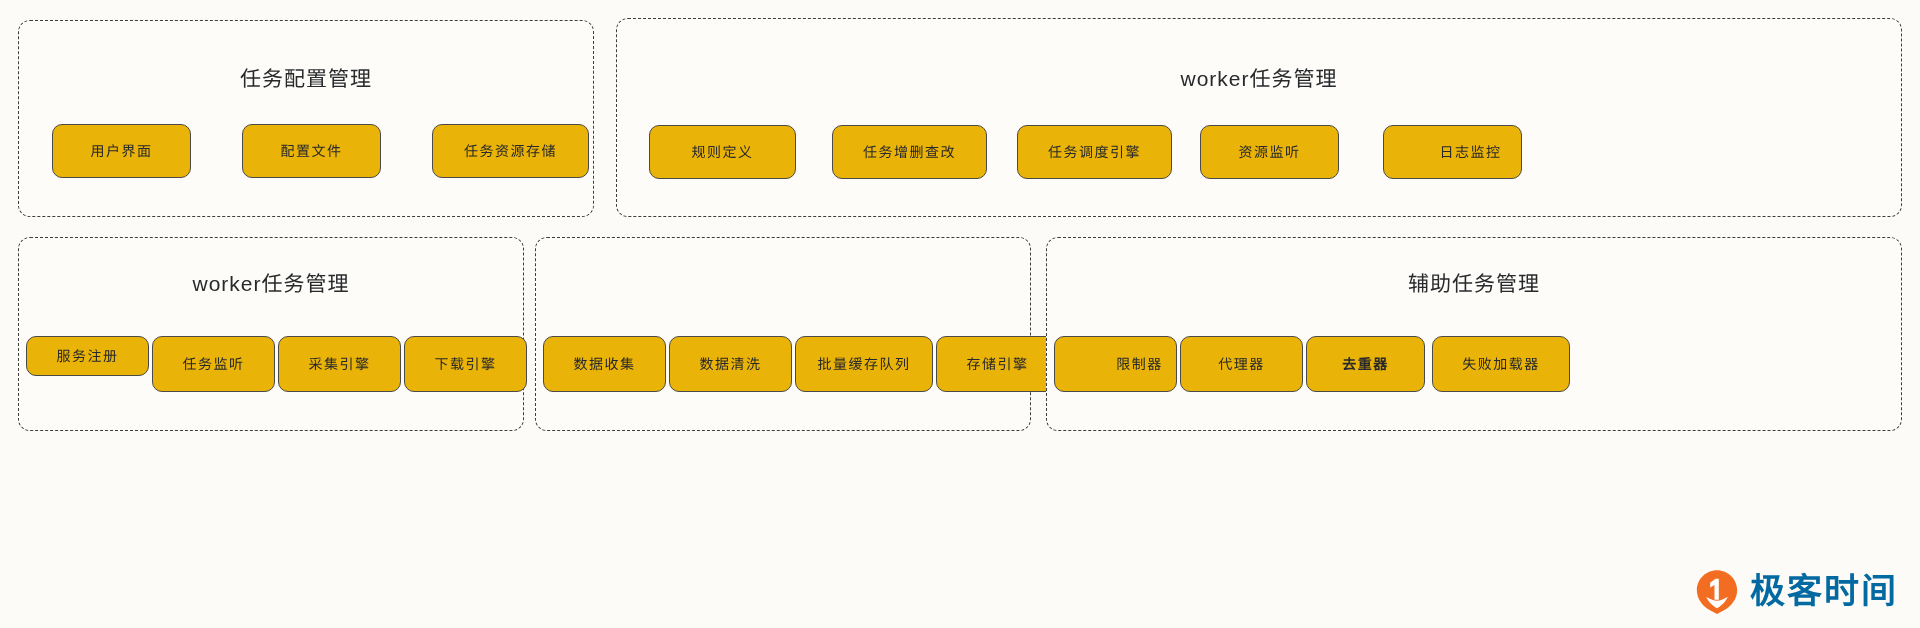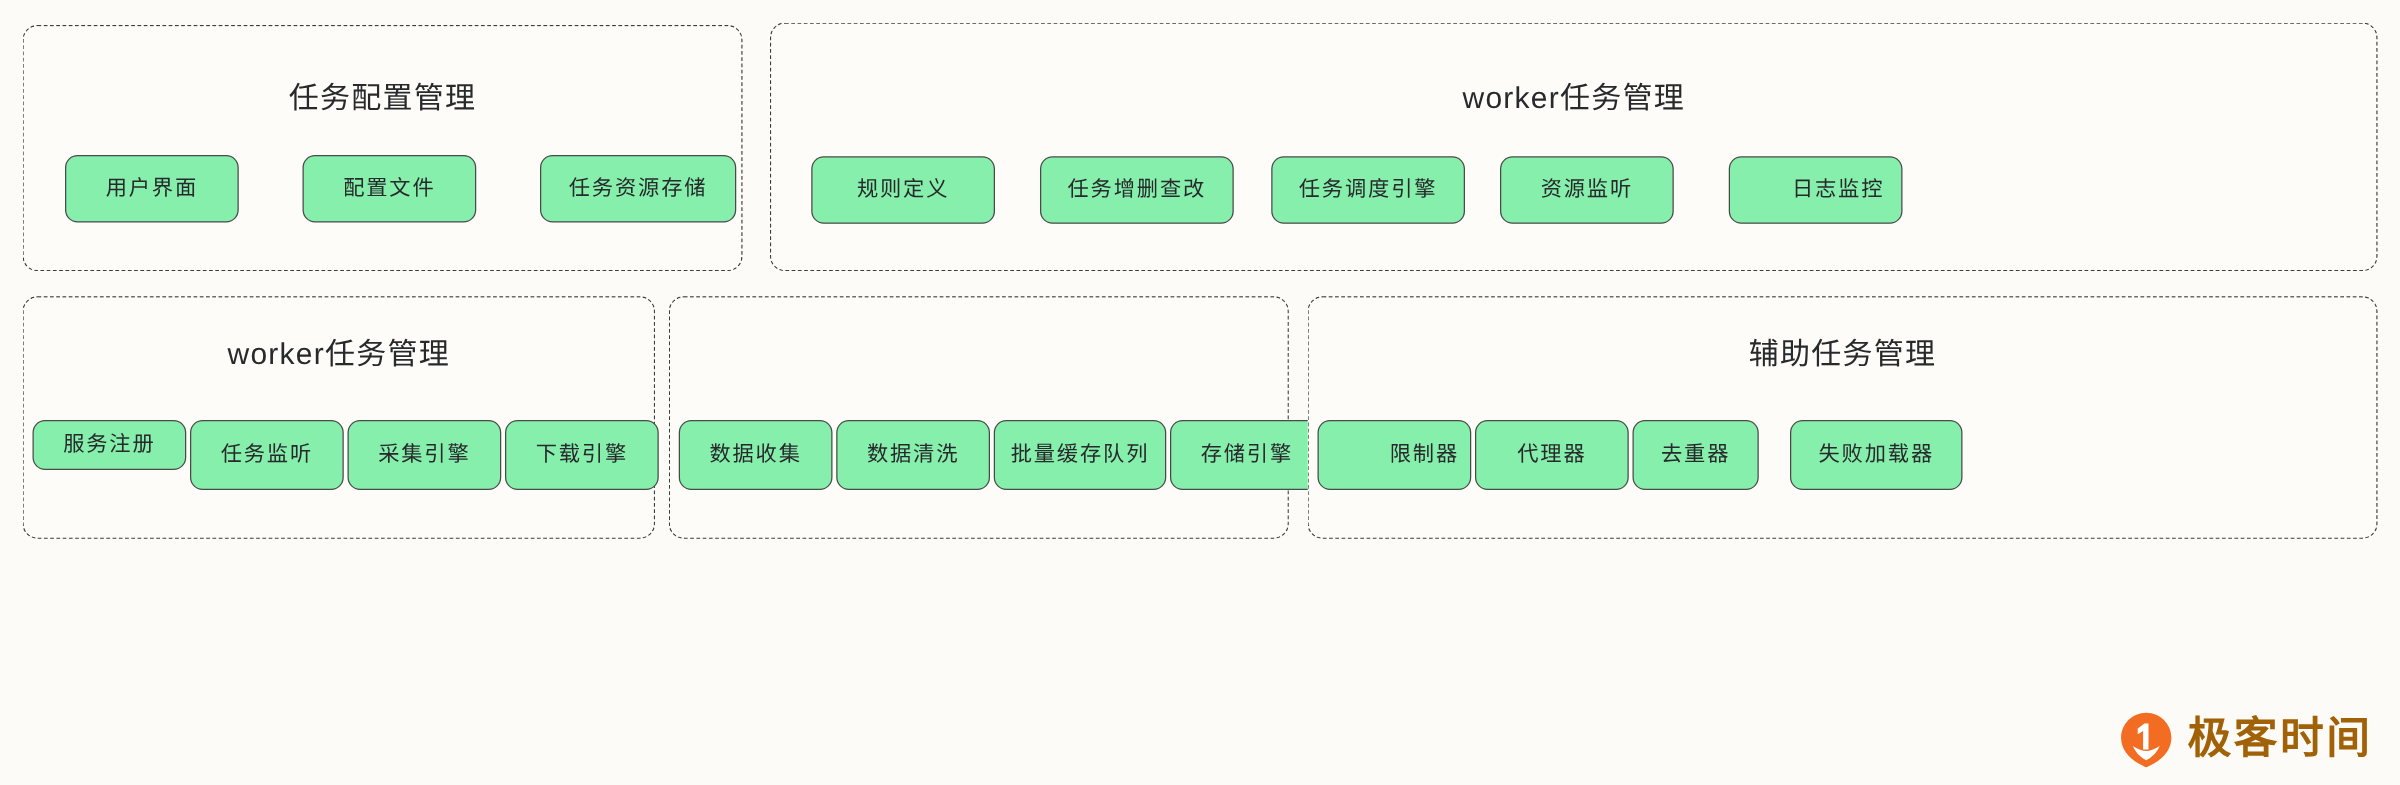--- a/index.html
+++ b/index.html
@@ -30,38 +30,38 @@
     border: 1.6px dashed #3d3d3d;
     border-radius: 12px;
     background: #fdfcf9;
   }
 
   .group-title {
     position: absolute;
     left: 0;
     right: 0;
     text-align: center;
-    font-size: 24px;
+    font-size: 21px;
     line-height: 28px;
     letter-spacing: 1px;
     color: #27292b;
     white-space: nowrap;
   }
 
   
   .node {
     position: absolute;
     box-sizing: border-box;
-    background: #86efac;
+    background: #eab308;
     border: 1.5px solid #4a4a4a;
     border-radius: 10px;
     display: flex;
     align-items: center;
     justify-content: center;
-    font-size: 17px;
+    font-size: 14px;
     line-height: 24px;
     letter-spacing: 1.5px;
     color: #27292b;
     white-space: nowrap;
   }
 
   
   #watermark {
     position: absolute;
     right: 22px;
@@ -73,21 +73,21 @@
   #watermark .logo-mark {
     width: 46px;
     height: 46px;
     flex: 0 0 46px;
   }
   #watermark .logo-text {
     font-size: 35px;
     line-height: 40px;
     font-weight: bold;
     letter-spacing: 2px;
-    color: #a16207;
+    color: #0369a1;
   }
 </style>
 </head>
 <body>
 
 <div id="canvas">
 
   <div class="group" style="left:18px; top:20px; width:576px; height:197px;">
     <div class="group-title" style="top:44px;">任务配置管理</div>
 
@@ -121,21 +121,21 @@
     <div class="node" style="left:133px; top:98px; width:123px; height:56px;">数据清洗</div>
     <div class="node" style="left:400px; top:98px; width:123px; height:56px;">存储引擎</div>
     <div class="node" style="left:259px; top:98px; width:138px; height:56px;">批量缓存队列</div>
   </div>
 
   <div class="group" style="left:1046px; top:237px; width:856px; height:194px;">
     <div class="group-title" style="top:32px;">辅助任务管理</div>
 
     <div class="node" style="left:7px; top:98px; width:123px; height:56px;padding-left:48px;">限制器</div>
     <div class="node" style="left:133px; top:98px; width:123px; height:56px;">代理器</div>
-    <div class="node" style="left:259px; top:98px; width:101px; height:56px;">去重器</div>
+    <div class="node" style="left:259px; top:98px; width:119px; height:56px;font-weight:bold;">去重器</div>
     <div class="node" style="left:385px; top:98px; width:138px; height:56px;">失败加载器</div>
   </div>
 
   <div id="watermark">
     <span class="logo-mark">
       <svg viewBox="0 0 64 64" width="46" height="46" aria-hidden="true">
         <path d="M32 3 C16.5 3 4 15.5 4 31 C4 43 12 53.5 23.5 59.5 L32 64 L40.5 59.5 C52 53.5 60 43 60 31 C60 15.5 47.5 3 32 3 Z" fill="#f26d21"></path>
         <path d="M34.5 15 L34.5 44 L28.5 44 L28.5 23.5 L22.5 27 L22.5 20.5 L30 15 Z" fill="#ffffff"></path>
         <path d="M17 40 C21 49 27 53 32 56 C37 53 43 49 47 40 C41 44 36 45.5 32 45.5 C28 45.5 23 44 17 40 Z" fill="#ffffff"></path>
       </svg>

